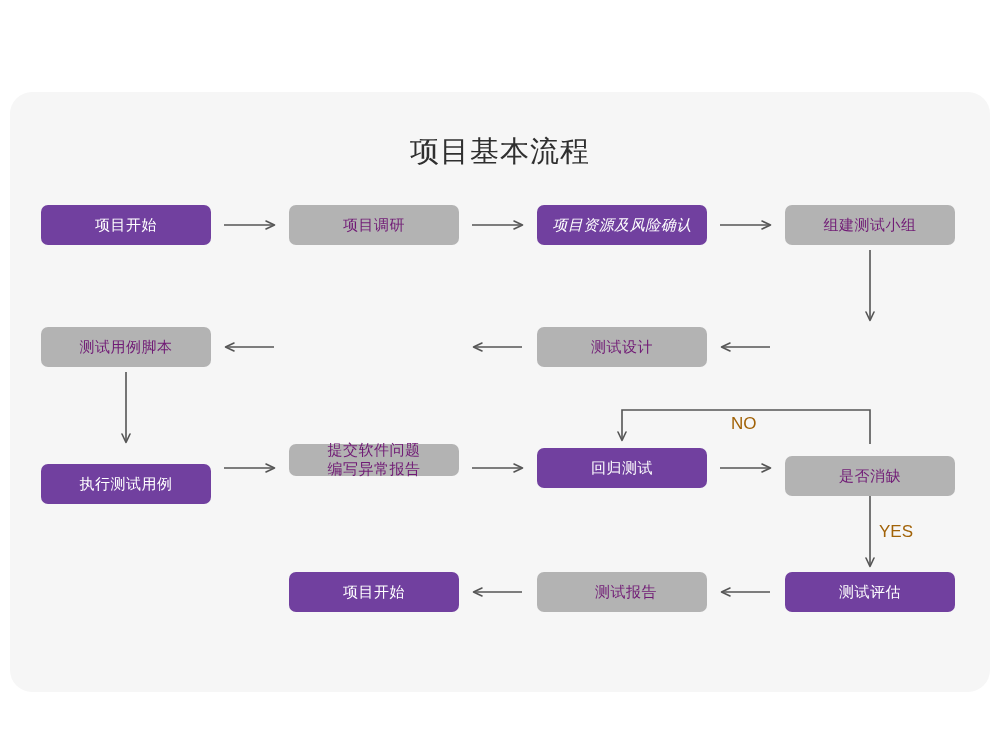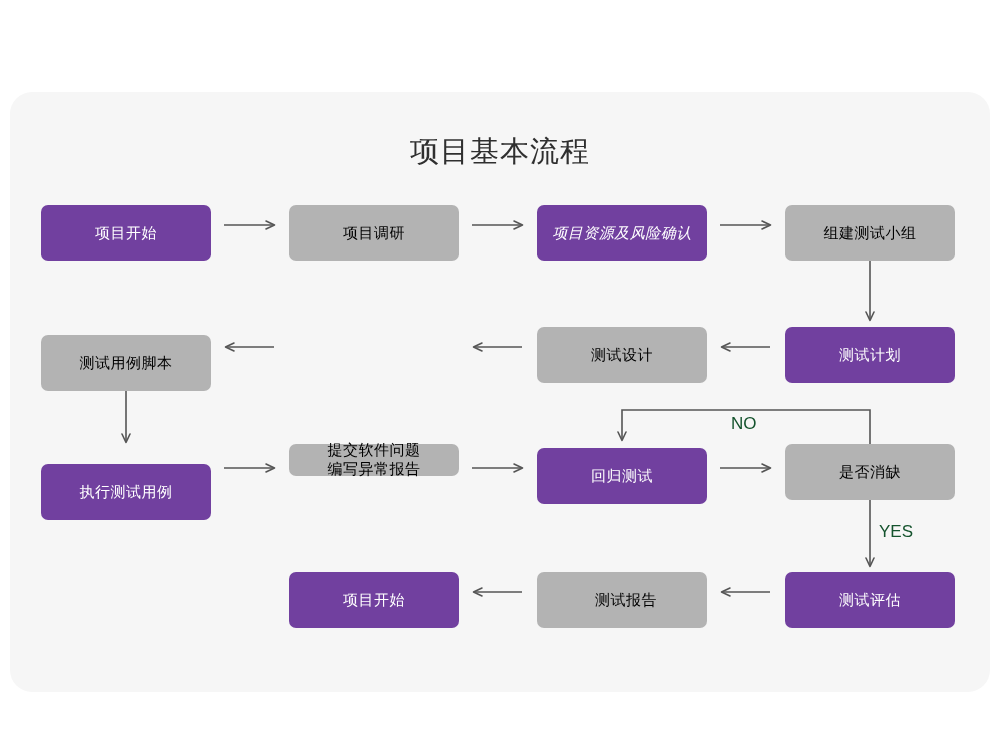--- a/index.html
+++ b/index.html
@@ -34,39 +34,39 @@
     width: 1000px;
     text-align: center;
     font-size: 29px;
     color: #2f2f2f;
     letter-spacing: 1px;
     font-family: Liberation Mono, monospace;
   }
   .node {
     position: absolute;
     width: 170px;
-    height: 56px;
+    height: 40px;
     border-radius: 7px;
     display: flex;
     align-items: center;
     justify-content: center;
     text-align: center;
     font-size: 15px;
     line-height: 19px;
     box-sizing: border-box;
     font-family: "DejaVu Sans", "Liberation Sans", sans-serif;
     letter-spacing: 0.5px;
   }
   .node.purple {
     background: #71409f;
     color: #ffffff;
   }
   .node.gray {
     background: #b3b3b3;
-    color: #000000;
+    color: #701a75;
   }
   .node.tall {
     height: 32px;
   }
   .node .lines {
     display: block;
   }
   .node .lines span {
     display: block;
   }
@@ -74,21 +74,21 @@
     position: absolute;
     left: 0;
     top: 0;
     width: 1000px;
     height: 750px;
     pointer-events: none;
   }
   .edge-label {
     position: absolute;
     font-size: 17px;
-    color: #14532d;
+    color: #a16207;
     font-family: "Liberation Sans", "DejaVu Sans", sans-serif;
   }
 </style>
 </head>
 <body>
 
 <div id="canvas">
 
   <div class="card"></div>
 
@@ -156,31 +156,30 @@
   </svg>
 
   <div class="edge-label" style="left:731px; top:414px;">NO</div>
   <div class="edge-label" style="left:879px; top:522px;">YES</div>
 
   <div class="node purple" style="left:41px; top:205px;">项目开始</div>
   <div class="node gray" style="left:289px; top:205px;">项目调研</div>
   <div class="node purple" style="left:537px; top:205px;font-style:italic;">项目资源及风险确认</div>
   <div class="node gray" style="left:785px; top:205px;">组建测试小组</div>
 
-  <div class="node gray" style="left:41px; top:335px;text-align:right;">测试用例脚本</div>
+  <div class="node gray" style="left:41px; top:327px;text-align:right;">测试用例脚本</div>
   <div class="node gray" style="left:537px; top:327px;">测试设计</div>
-  <div class="node purple" style="left:785px; top:327px;">测试计划</div>
 
   <div class="node purple" style="left:41px; top:464px;text-align:center;">执行测试用例</div>
   <div class="node gray tall" style="left:289px; top:444px;">
     <span class="lines">
       <span>提交软件问题</span>
       <span>编写异常报告</span>
     </span>
   </div>
   <div class="node purple" style="left:537px; top:448px;">回归测试</div>
-  <div class="node gray" style="left:785px; top:444px;">是否消缺</div>
+  <div class="node gray" style="left:785px; top:456px;">是否消缺</div>
 
   <div class="node purple" style="left:289px; top:572px;">项目开始</div>
   <div class="node gray" style="left:537px; top:572px;padding-left:8px;">测试报告</div>
   <div class="node purple" style="left:785px; top:572px;">测试评估</div>
 
 </div>
 
 </body></html>

